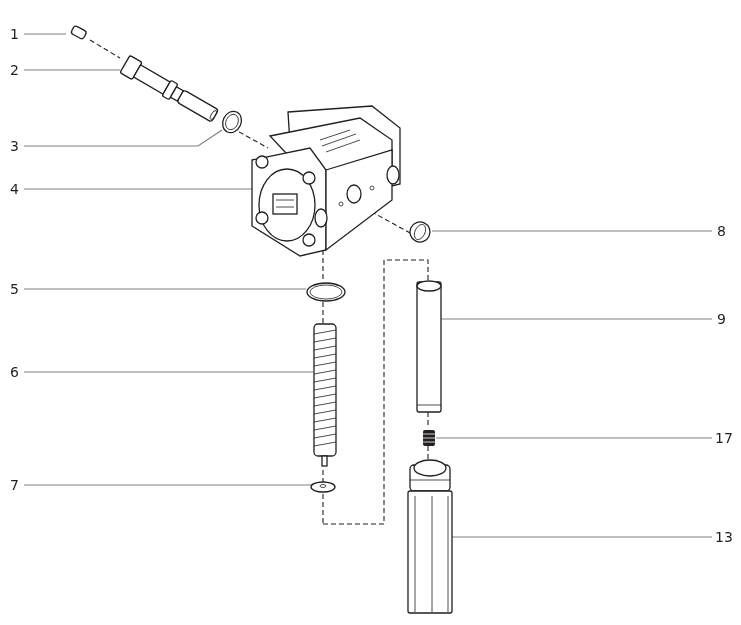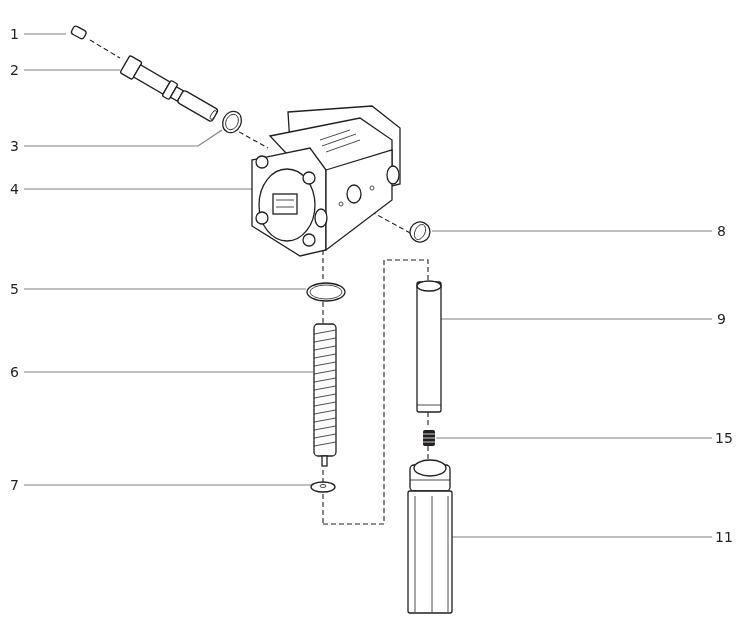--- a/index.html
+++ b/index.html
@@ -148,15 +148,15 @@
   
   <div class="callout-num" style="left:10px;top:27px;">1</div>
   <div class="callout-num" style="left:10px;top:63px;">2</div>
   <div class="callout-num" style="left:10px;top:139px;">3</div>
   <div class="callout-num" style="left:10px;top:182px;">4</div>
   <div class="callout-num" style="left:10px;top:282px;">5</div>
   <div class="callout-num" style="left:10px;top:365px;">6</div>
   <div class="callout-num" style="left:10px;top:478px;">7</div>
   <div class="callout-num" style="left:717px;top:224px;">8</div>
   <div class="callout-num" style="left:717px;top:312px;">9</div>
-  <div class="callout-num" style="left:715px;top:431px;">15</div>
-  <div class="callout-num" style="left:715px;top:530px;">11</div>
+  <div class="callout-num" style="left:715px;top:431px;">17</div>
+  <div class="callout-num" style="left:715px;top:530px;">13</div>
 </div>
 
 </body></html>

